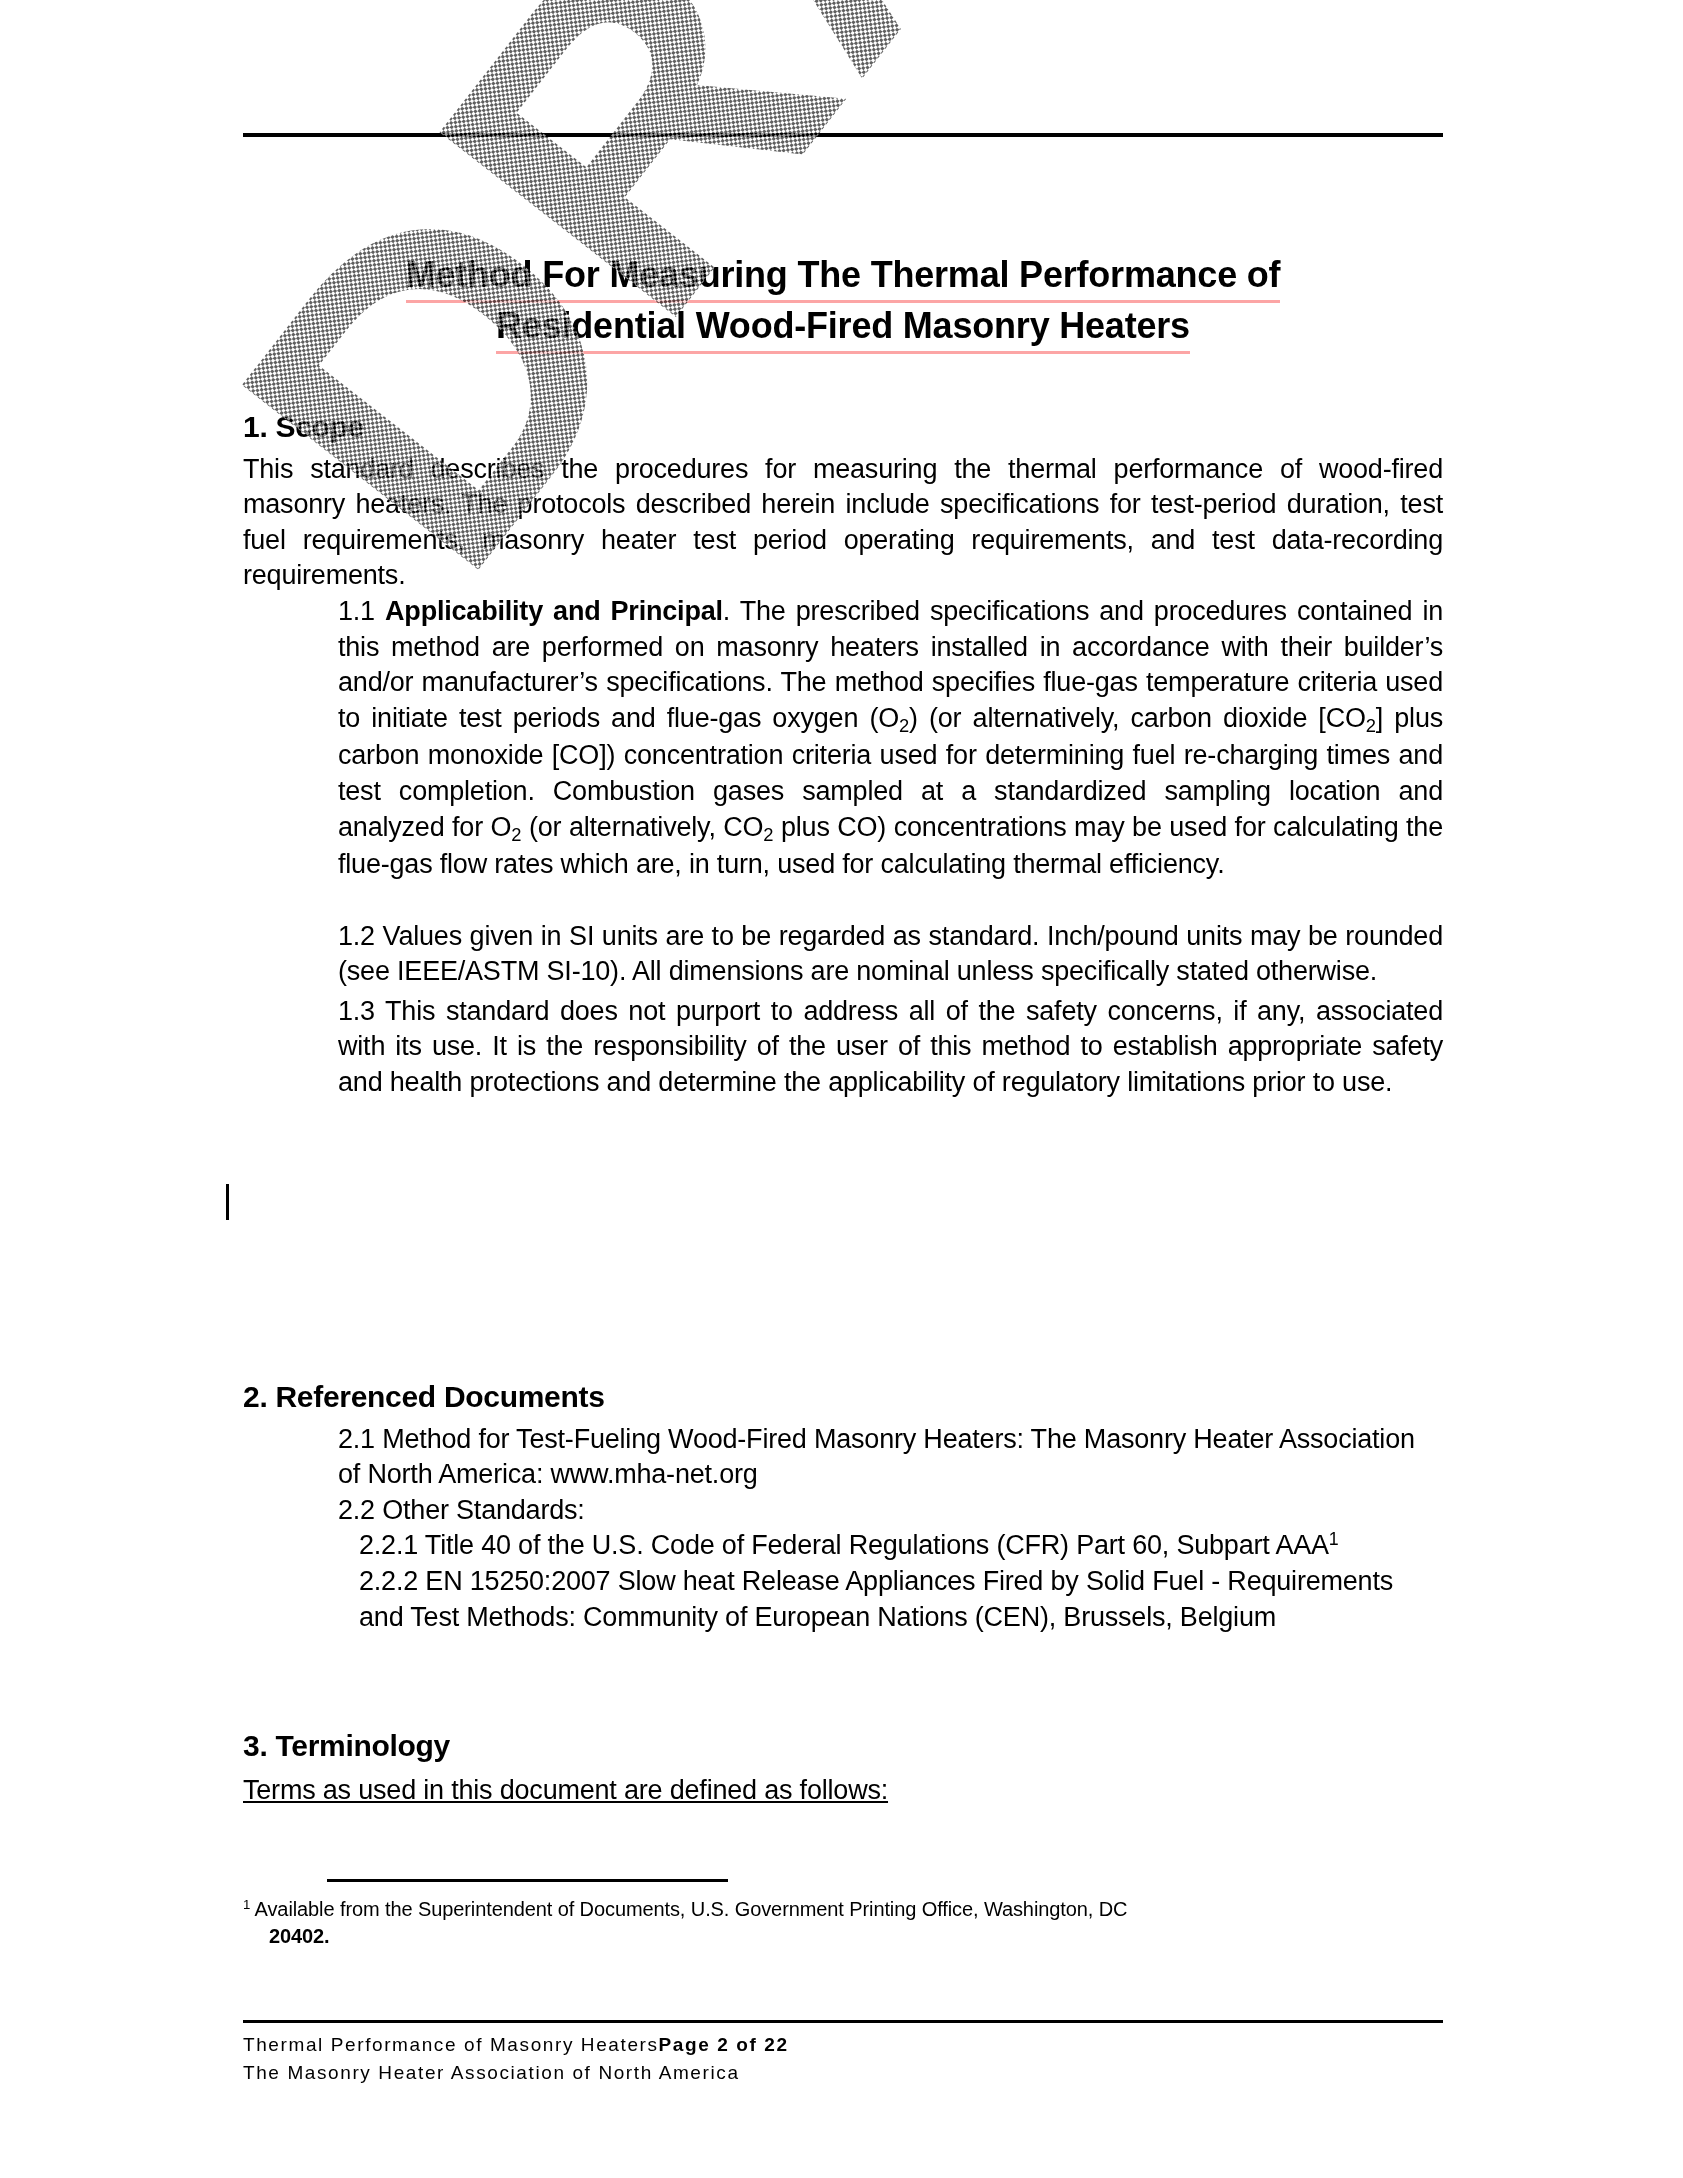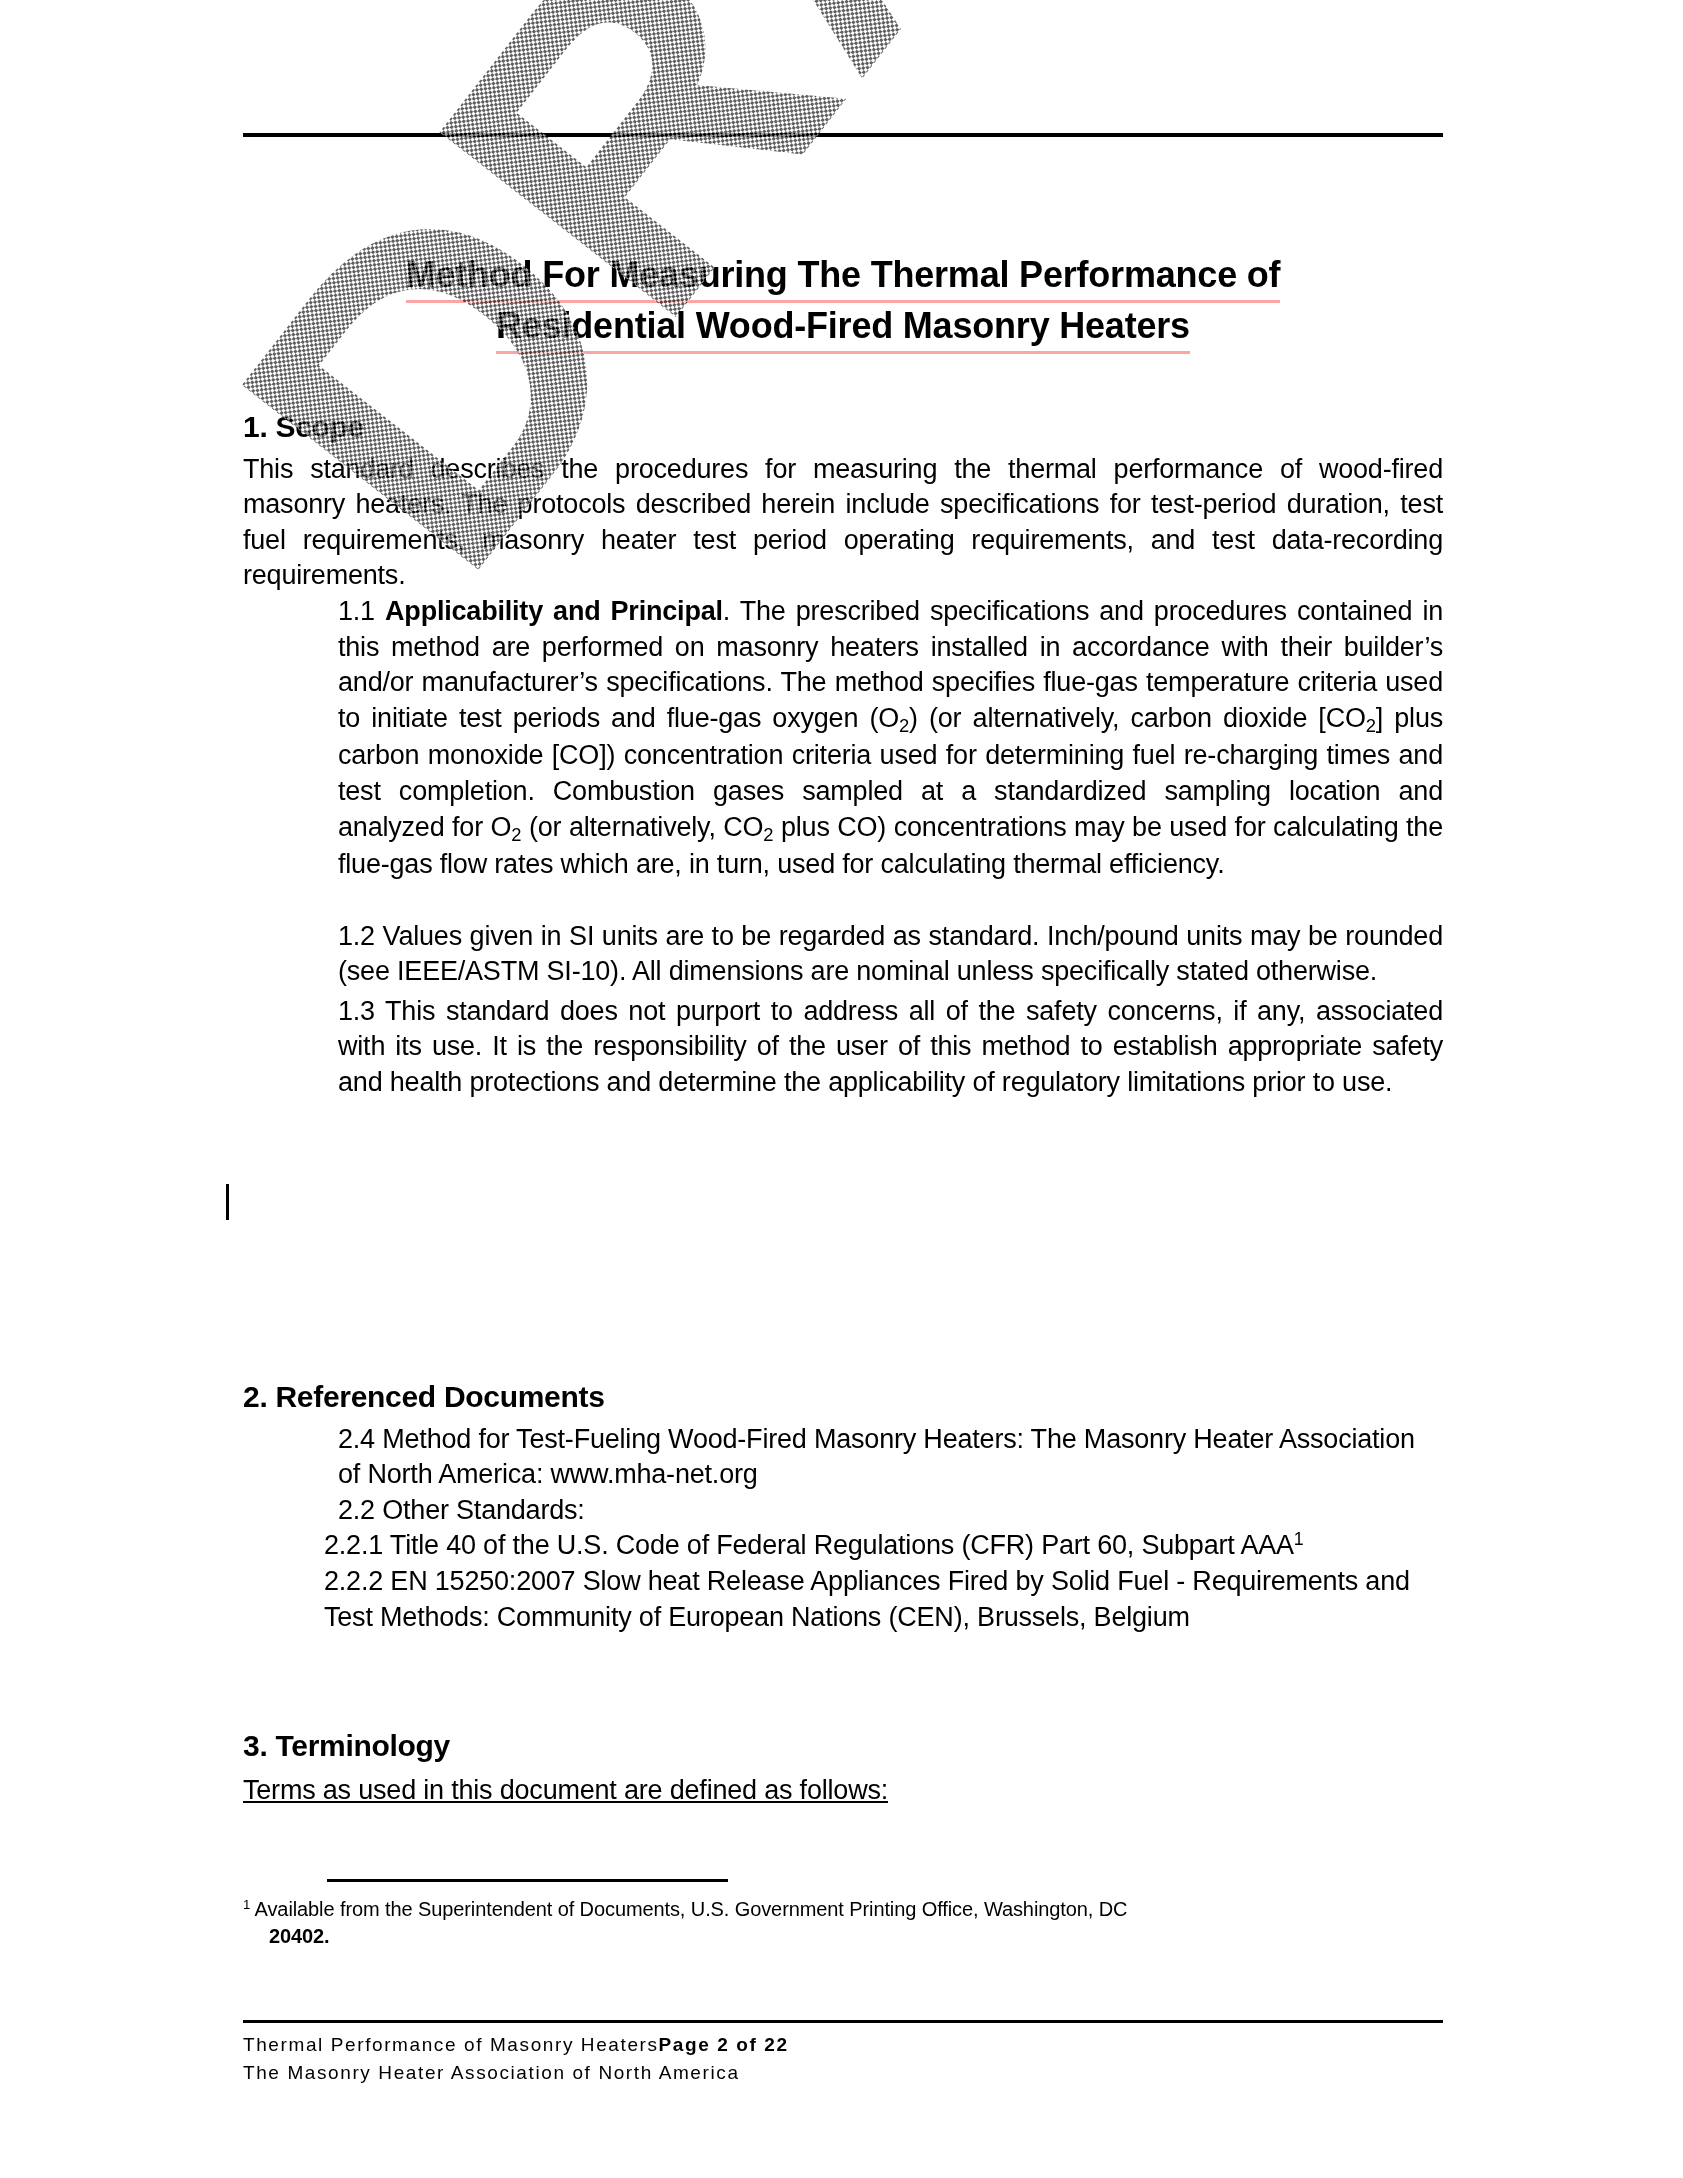--- a/index.html
+++ b/index.html
@@ -65,21 +65,21 @@
   .body {
     font-size: 27px;
     line-height: 1.32;
     text-align: justify;
     text-justify: inter-word;
     margin: 0;
     letter-spacing: -0.2px;
   }
   .body.left { text-align: left; }
   .ind2 { margin-left: 95px; text-indent: 0; }
-  .ind3 { margin-left: 81px; }
+  .ind3 { margin-left: 116px; }
   sub { font-size: 0.68em; vertical-align: -0.28em; }
   sup { font-size: 0.66em; vertical-align: 0.50em; }
   b { font-weight: bold; }
 
   
   .abs { position: absolute; }
 
   
   .change-bar {
     position: absolute;
@@ -196,21 +196,21 @@
 
     <div class="body ind2" style="margin-top:36px;">1.2 Values given in SI units are to be regarded as standard.  Inch/pound units may be rounded (see IEEE/ASTM SI-10).   All dimensions are nominal unless specifically stated otherwise.</div>
 
     <div class="body ind2" style="margin-top:4px;">1.3 This standard does not purport to address all of the safety concerns, if any, associated with its use.  It is the responsibility of the user of this method to establish appropriate safety and health protections and determine the applicability of regulatory limitations prior to use.</div>
   </div>
 
   <div class="change-bar"></div>
 
   <div class="abs" style="left:243px; top:1378px; width:1200px;">
     <div class="h2">2. Referenced Documents</div>
-    <div class="body left ind2" style="margin-top:6px;">2.4 Method for Test-Fueling Wood-Fired Masonry Heaters:  The Masonry Heater Association of North America:  www.mha-net.org</div>
+    <div class="body left ind2" style="margin-top:6px;">2.1 Method for Test-Fueling Wood-Fired Masonry Heaters:  The Masonry Heater Association of North America:  www.mha-net.org</div>
     <div class="body left ind2">2.2 Other Standards:</div>
     <div class="body left ind3"><span>2.2.1 Title 40 of the U.S. Code of Federal Regulations (CFR) Part 60, Subpart AAA</span><sup>1</sup></div>
     <div class="body left ind3">2.2.2 EN 15250:2007 Slow heat Release Appliances Fired by Solid Fuel -  Requirements and Test Methods: Community of European Nations (CEN), Brussels, Belgium</div>
   </div>
 
   <div class="abs" style="left:243px; top:1727px; width:1200px;">
     <div class="h2">3. Terminology</div>
     <div class="body left" style="margin-top:8px;text-decoration:underline;">Terms as used in this document are defined as follows:</div>
   </div>
 

